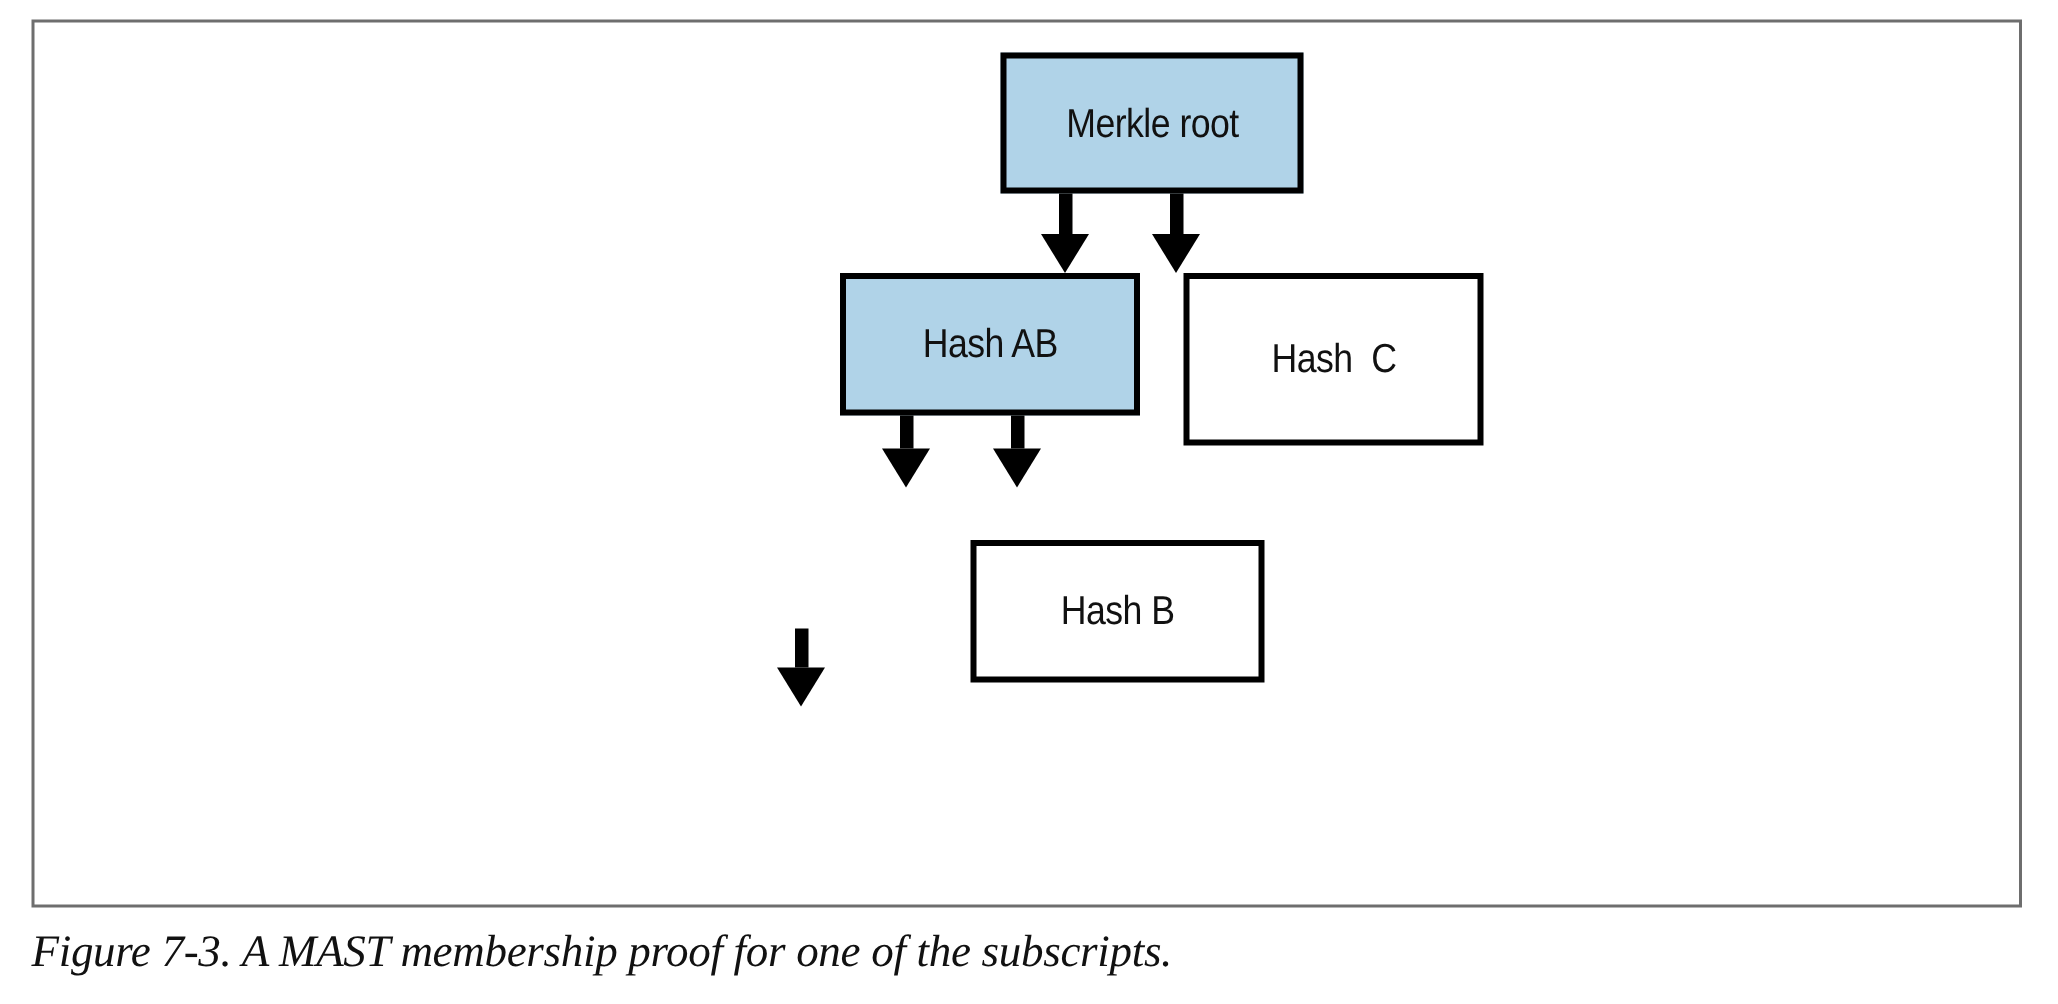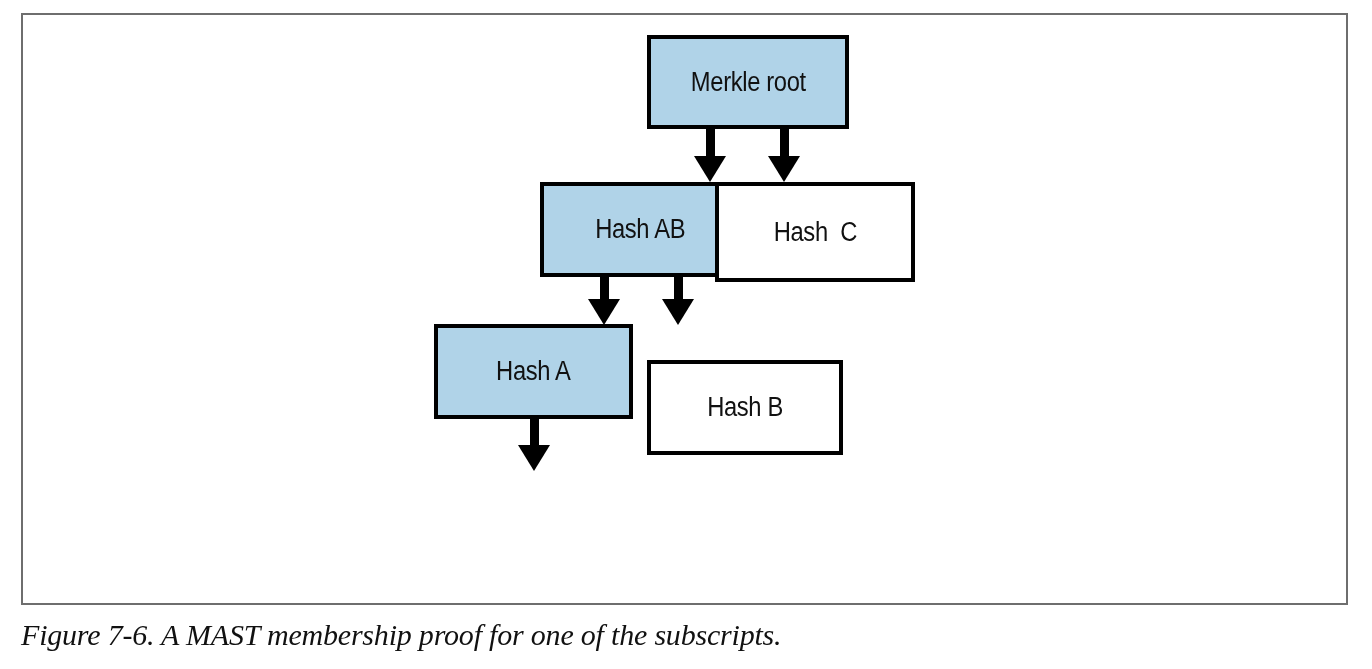--- a/index.html
+++ b/index.html
@@ -40,20 +40,21 @@
     position: absolute;
     box-sizing: border-box;
     border: 4px solid #000000;
     background: #ffffff;
     display: flex;
     align-items: center;
     justify-content: center;
   }
   .node.filled {
     background: #b0d3e8;
+    margin-left: 20px;
   }
   .node-label {
     font-family: "Liberation Sans", sans-serif;
     font-size: 27px;
     font-weight: 400;
     color: #111111;
     letter-spacing: -0.4px;
     transform: scaleX(0.88);
     transform-origin: center center;
     white-space: pre;
@@ -65,21 +66,21 @@
   .node.script .node-label {
     font-size: 28px;
     letter-spacing: -0.6px;
     transform: scaleX(0.84);
     transform-origin: left center;
     padding-left: 8px;
   }
   
   #node-merkle-root { left: 624px; top: 20px;  width: 202px; height: 94px; }
   #node-hash-ab     { left: 517px; top: 167px; width: 200px; height: 95px; justify-content: center; }
-  #node-hash-c      { left: 692px; top: 167px; width: 200px; height: 100px; }
+  #node-hash-c      { left: 766px; top: 167px; width: 200px; height: 115px; }
   #node-hash-a      { left: 411px; top: 309px; width: 199px; height: 95px; }
   #node-hash-b      { left: 624px; top: 309px; width: 196px; height: 95px; margin-top: 36px; }
   #node-script      { left: 393px; top: 455px; width: 446px; height: 112px; }
 
   .arrow {
     position: absolute;
     width: 0;
     height: 0;
   }
   .arrow .shaft {
@@ -147,23 +148,20 @@
       </div>
 
       <div class="node filled" id="node-hash-ab">
         <span class="node-label">Hash AB</span>
       </div>
 
       <div class="node" id="node-hash-c">
         <span class="node-label">Hash  C</span>
       </div>
 
-      <div class="node filled" id="node-hash-a">
-        <span class="node-label">Hash A</span>
-      </div>
 
       <div class="node" id="node-hash-b">
         <span class="node-label">Hash B</span>
       </div>
 
 
       <div class="arrow" id="arrow-root-to-hashab">
         <div class="shaft"></div>
         <div class="head"></div>
       </div>
@@ -184,15 +182,15 @@
       </div>
 
       <div class="arrow" id="arrow-hasha-to-script">
         <div class="shaft"></div>
         <div class="head"></div>
       </div>
 
     </div>
   </div>
 
-  <div class="caption">Figure 7-6. A MAST membership proof for one of the subscripts.</div>
+  <div class="caption">Figure 7-3. A MAST membership proof for one of the subscripts.</div>
 
 </div>
 
 </body></html>

